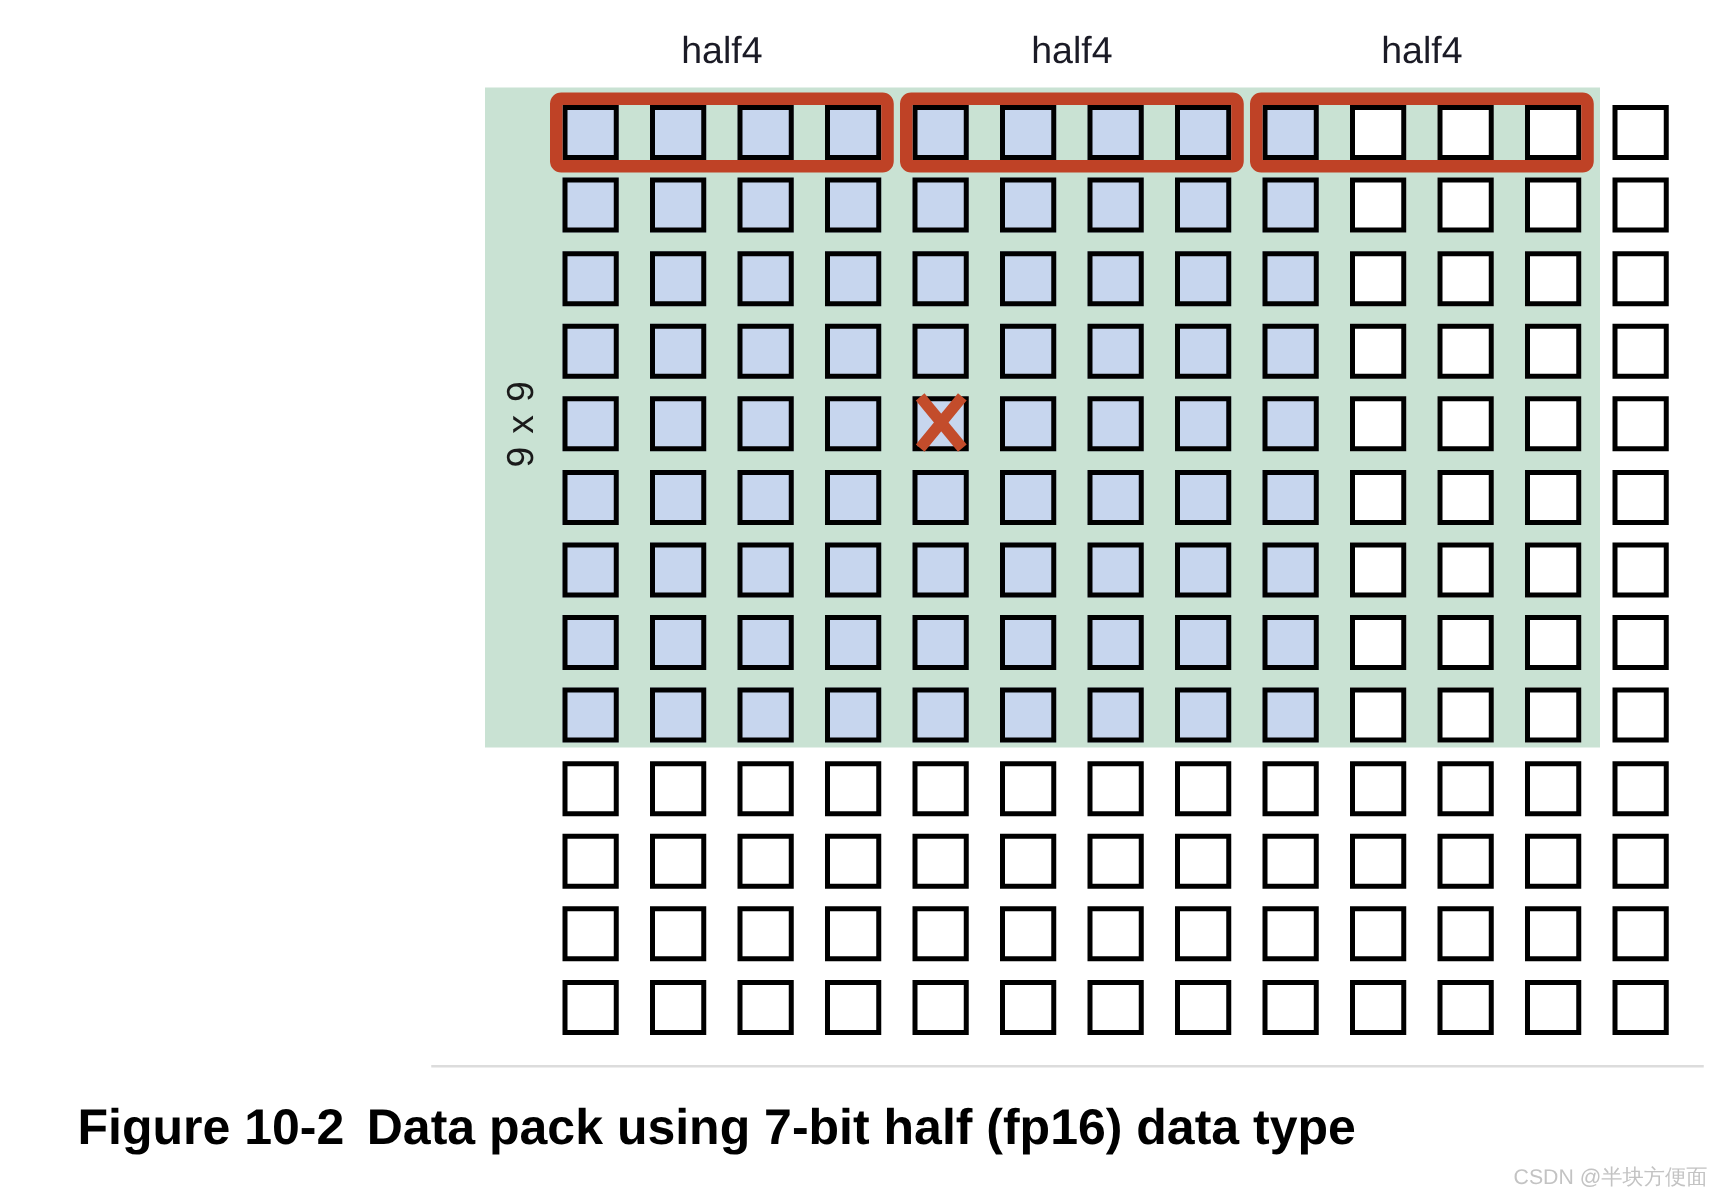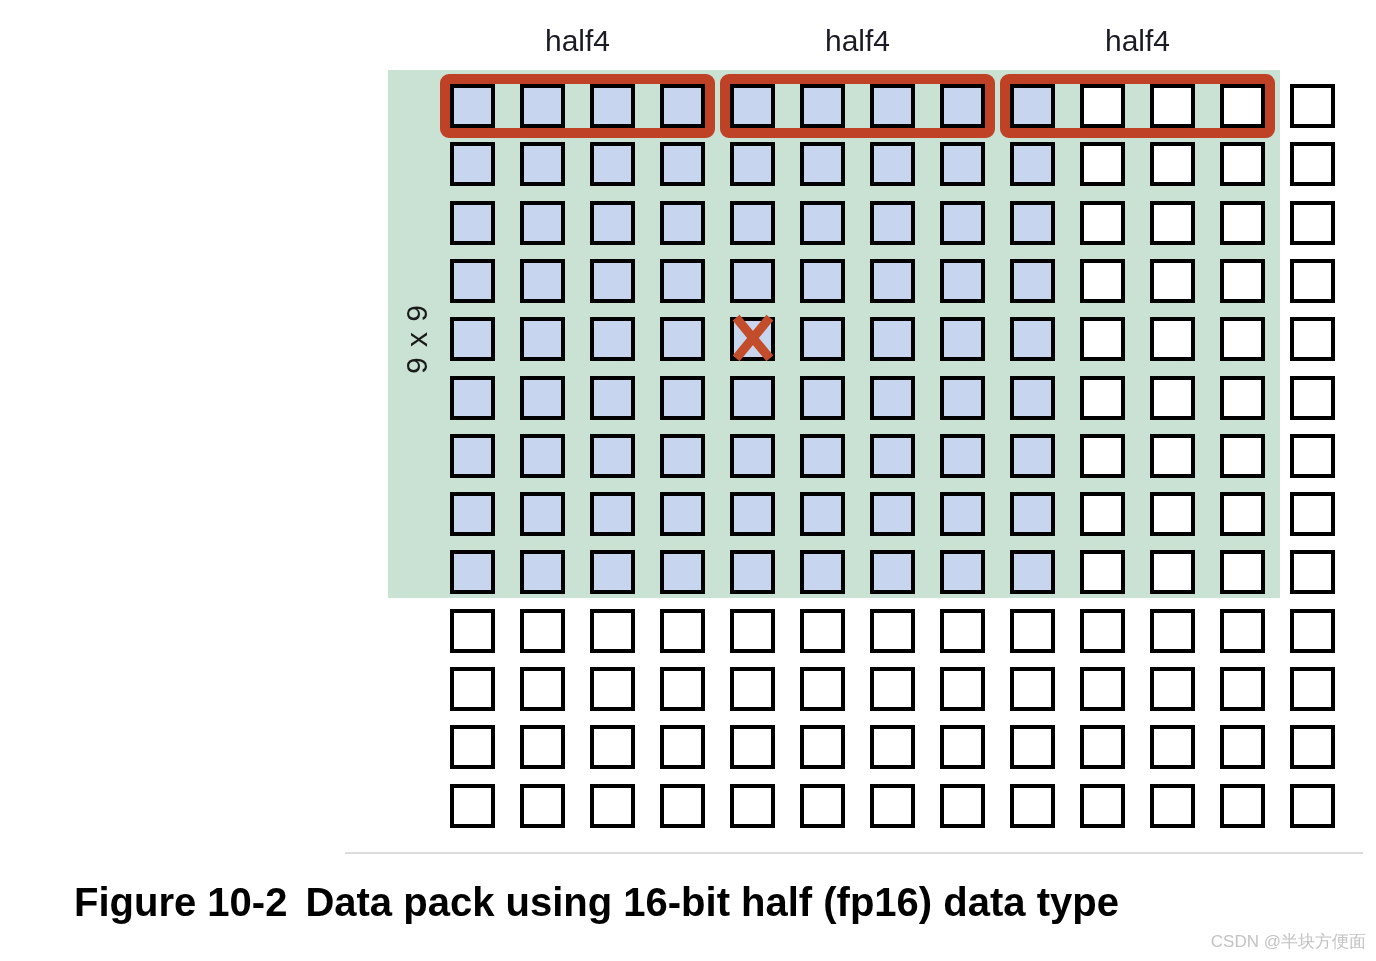--- a/index.html
+++ b/index.html
@@ -48,21 +48,21 @@
   .mark svg{display:block;}
 
   
   .divider{
     position:absolute;left:345px;top:852px;width:1018px;height:2px;
     background:#dcdcdc;
   }
   .caption{
     position:absolute;left:62px;top:880px;
     display:flex;gap:18px;align-items:baseline;
-    font-size:40px;font-weight:bold;color:#000;line-height:1.1;white-space:nowrap;margin-left:12px;
+    font-size:40px;font-weight:bold;color:#000;line-height:1.1;white-space:nowrap;
   }
   .watermark{
     position:absolute;right:10px;top:930px;
     font-size:17px;color:#c3c3c3;white-space:nowrap;
   }
 </style>
 </head>
 <body style="--region-bg: #c9e2d3; --filled-cell: #c7d6ee; --empty-cell: #ffffff; --cell-border: #000000; --group-outline: #bf4226;">
 
 <div class="stage">
@@ -255,18 +255,18 @@
     <svg width="51" height="50" viewBox="0 0 51 50">
       <line x1="12" y1="7" x2="40" y2="41" stroke-width="9" stroke-linecap="square" class="xs" stroke="#c34c2b"></line>
       <line x1="40" y1="7" x2="12" y2="41" stroke-width="9" stroke-linecap="square" class="xs" stroke="#c34c2b"></line>
     </svg>
   </div>
 
   <div class="divider"></div>
 
   <div class="caption">
     <span>Figure 10-2</span>
-    <span>Data pack using 16-bit half (fp16) data type</span>
+    <span>Data pack using 7-bit half (fp16) data type</span>
   </div>
 
   <div class="watermark">CSDN @半块方便面</div>
 
 </div>
 
 </body></html>

